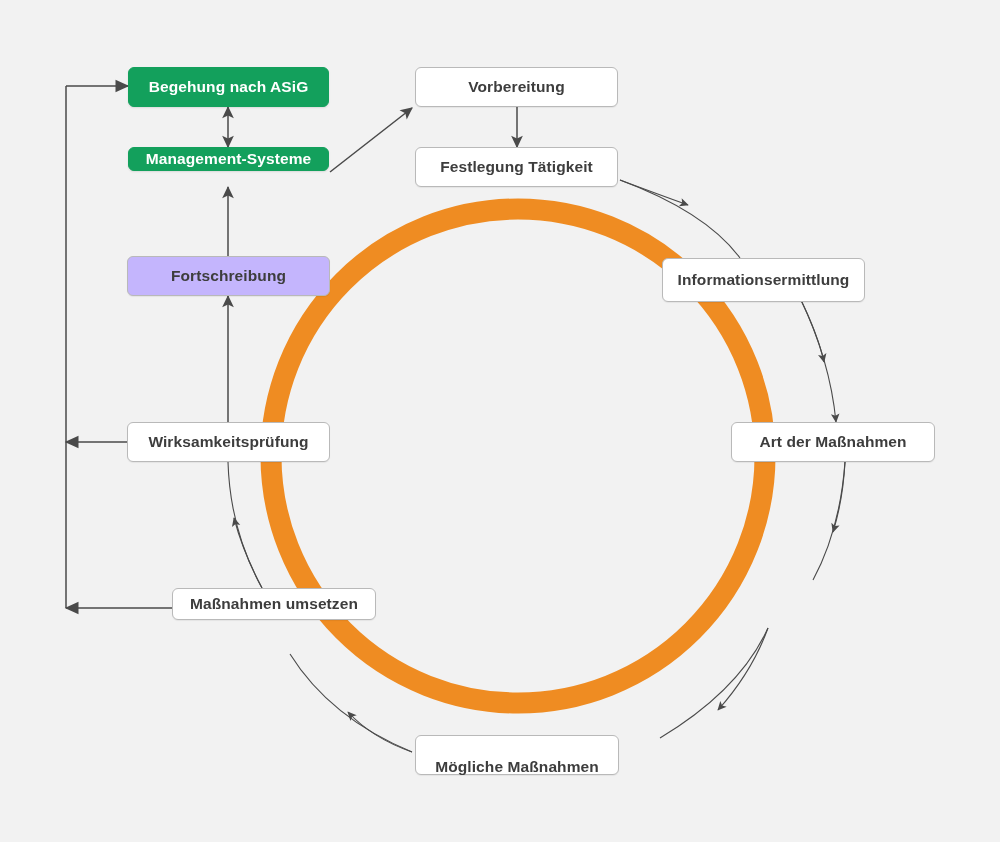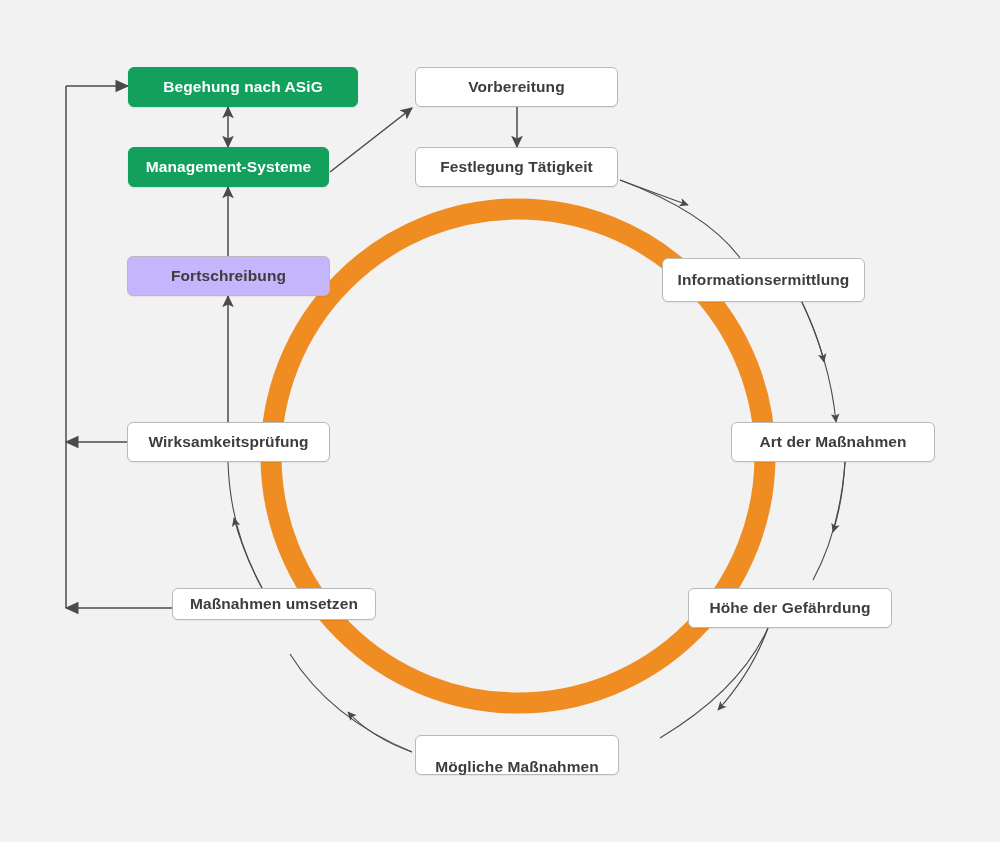--- a/index.html
+++ b/index.html
@@ -119,40 +119,37 @@
       <path d="M768 628 Q752 672 718 710" marker-end="url(#ah)"></path>
 
       <path d="M412 752 Q330 718 290 654"></path>
       <path d="M412 752 Q372 738 348 712" marker-end="url(#ah)"></path>
 
       <path d="M262 588 Q230 530 228 462"></path>
       <path d="M262 588 Q243 552 234 518" marker-end="url(#ah)"></path>
     </g>
   </svg>
 
-  <div class="node accent" style="left: 128px; top: 67px; width: 230px; height: 40px; background: rgb(19, 160, 92); border-color: rgb(19, 160, 92); color: rgb(255, 255, 255); justify-content: center;">
+  <div class="node accent" style="left: 128px; top: 67px; width: 201px; height: 40px; background: rgb(19, 160, 92); border-color: rgb(19, 160, 92); color: rgb(255, 255, 255); justify-content: center;">
     <span class="node-label">Begehung nach ASiG</span>
   </div>
-  <div class="node accent" style="left: 128px; top: 147px; width: 201px; height: 40px; background: rgb(19, 160, 92); border-color: rgb(19, 160, 92); color: rgb(255, 255, 255);">
+  <div class="node accent" style="left: 128px; top: 147px; width: 201px; height: 24px; background: rgb(19, 160, 92); border-color: rgb(19, 160, 92); color: rgb(255, 255, 255);">
     <span class="node-label">Management-Systeme</span>
   </div>
   <div class="node plain" style="left: 127px; top: 256px; width: 203px; height: 40px; background: #c4b5fd; border-color: rgb(185, 185, 185); color: rgb(61, 61, 61);">
     <span class="node-label">Fortschreibung</span>
   </div>
   <div class="node plain" style="left: 127px; top: 422px; width: 203px; height: 40px; background: rgb(255, 255, 255); border-color: rgb(185, 185, 185); color: rgb(61, 61, 61);">
     <span class="node-label">Wirksamkeitsprüfung</span>
   </div>
   <div class="node plain" style="left: 172px; top: 588px; width: 204px; height: 32px; background: rgb(255, 255, 255); border-color: rgb(185, 185, 185); color: rgb(61, 61, 61);">
     <span class="node-label">Maßnahmen umsetzen</span>
   </div>
   <div class="node plain" style="left: 415px; top: 735px; width: 204px; height: 40px; background: rgb(255, 255, 255); border-color: rgb(185, 185, 185); color: rgb(61, 61, 61); align-items: flex-end;">
     <span class="node-label">Mögliche Maßnahmen</span>
-  </div>
-  <div class="node plain" style="left: 688px; top: 588px; width: 204px; height: 40px; background: rgb(255, 255, 255); border-color: rgb(185, 185, 185); color: rgb(61, 61, 61);">
-    <span class="node-label">Höhe der Gefährdung</span>
   </div>
   <div class="node plain" style="left: 731px; top: 422px; width: 204px; height: 40px; background: rgb(255, 255, 255); border-color: rgb(185, 185, 185); color: rgb(61, 61, 61);">
     <span class="node-label">Art der Maßnahmen</span>
   </div>
   <div class="node plain" style="left: 662px; top: 258px; width: 203px; height: 44px; background: rgb(255, 255, 255); border-color: rgb(185, 185, 185); color: rgb(61, 61, 61);">
     <span class="node-label">Informationsermittlung</span>
   </div>
   <div class="node plain" style="left: 415px; top: 147px; width: 203px; height: 40px; background: rgb(255, 255, 255); border-color: rgb(185, 185, 185); color: rgb(61, 61, 61);">
     <span class="node-label">Festlegung Tätigkeit</span>
   </div>

